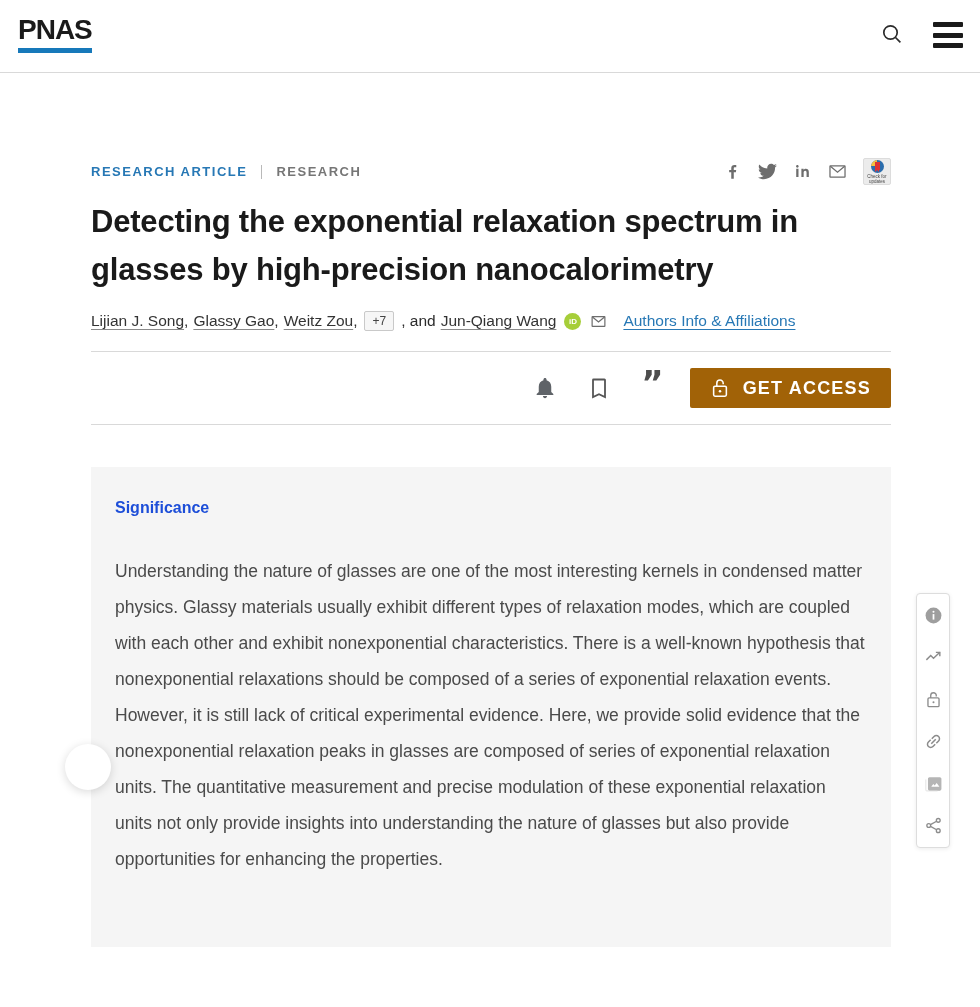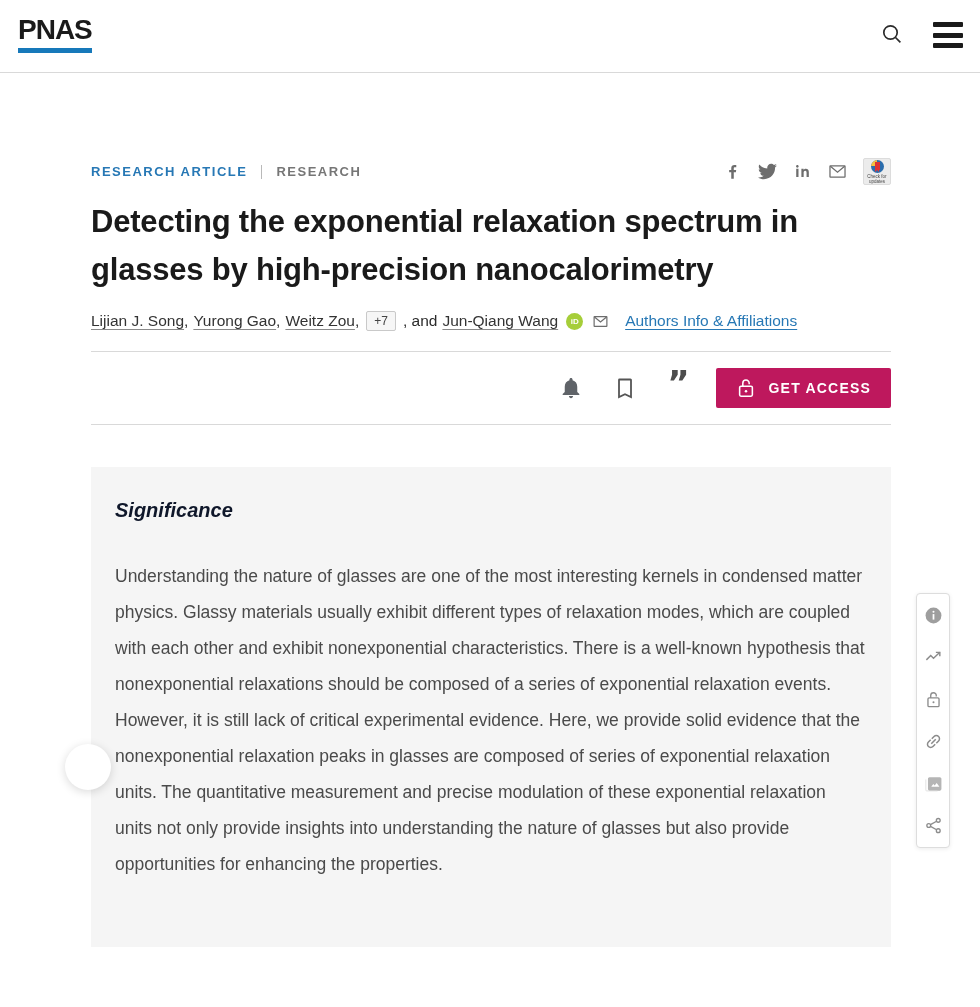--- a/index.html
+++ b/index.html
@@ -56,27 +56,27 @@
   .meta-div { width:1px; height:24px; background:#ccc; margin:0 15px; }
   .meta-cit { color:#333; }
   .doi-link { color:#2778b5; text-decoration:underline; text-underline-offset:3px; cursor:pointer; }
 
   .rule { border:none; border-top:1px solid #d9d9d9; margin-top:20px; }
 
   .action-row { height:72px; display:flex; align-items:center; justify-content:flex-end; gap:0; }
   .action-ic { width:24px; height:24px; cursor:pointer; margin-right:30px; }
   .quote-glyph { font-size:34px; font-weight:700; color:#4d4d4d; line-height:24px; height:34px;
     margin-right:26px; cursor:pointer; font-family:"DejaVu Sans",sans-serif; }
-  .get-access { display:flex; align-items:center; gap:13px; background:#be185d; color:#fff; border:none;
-    border-radius:2px; height:40px; padding:0 20px; font-size:14px; font-weight:700; letter-spacing:1.2px;
+  .get-access { display:flex; align-items:center; gap:13px; background:#a16207; color:#fff; border:none;
+    border-radius:2px; height:40px; padding:0 20px; font-size:18px; font-weight:700; letter-spacing:1.2px;
     cursor:pointer; font-family:inherit; }
 
   
   .significance { margin-top:42px; background:#f5f5f5; padding:32px 25px 40px 24px; min-height:480px; }
-  .sig-heading { font-size:20px; font-weight:700; color:#0f172a;font-style:italic; }
+  .sig-heading { font-size:16px; font-weight:700; color:#1d4ed8; }
   .sig-body { margin-top:36px; font-size:17.5px; line-height:36px; color:#4a4a4a; max-width:760px; }
 
   
   .side-toolbar { position:absolute; top:593px; right:30px; width:34px; background:#fff;
     border:1px solid #ddd; border-radius:4px; box-shadow:0 1px 4px rgba(0,0,0,0.08);
     display:flex; flex-direction:column; align-items:center; padding:12px 0; gap:23px; }
   .tool-btn { width:19px; height:19px; cursor:pointer; }
 
   
   .left-handle { position:absolute; left:-26px; top:586px; width:46px; height:46px; border-radius:50%;
@@ -129,21 +129,21 @@
         <div class="cm-label">Check for updates</div>
       </div>
     </div>
   </div>
 
   <h1 class="title">Detecting the exponential relaxation spectrum in glasses by high-precision nanocalorimetry</h1>
 
   <div class="authors">
     <span class="author-link">Lijian J. Song</span>
       <span class="sep">,</span>
-    <span class="author-link">Yurong Gao</span>
+    <span class="author-link">Glassy Gao</span>
       <span class="sep">,</span>
     <span class="author-link">Weitz Zou</span>
       <span>,</span>
     <span class="more-chip">+7</span>
     <span class="and-text">, and</span>
     <span class="author-link">Jun-Qiang Wang</span>
     <span class="orcid">iD</span>
     <svg class="mail-small" viewBox="0 0 24 24" fill="none" stroke="#6d6d6d" stroke-width="1.7">
       <rect x="3" y="5" width="18" height="14" rx="0.5"></rect>
       <path d="M3.5 5.7l8.5 7 8.5-7"></path>

